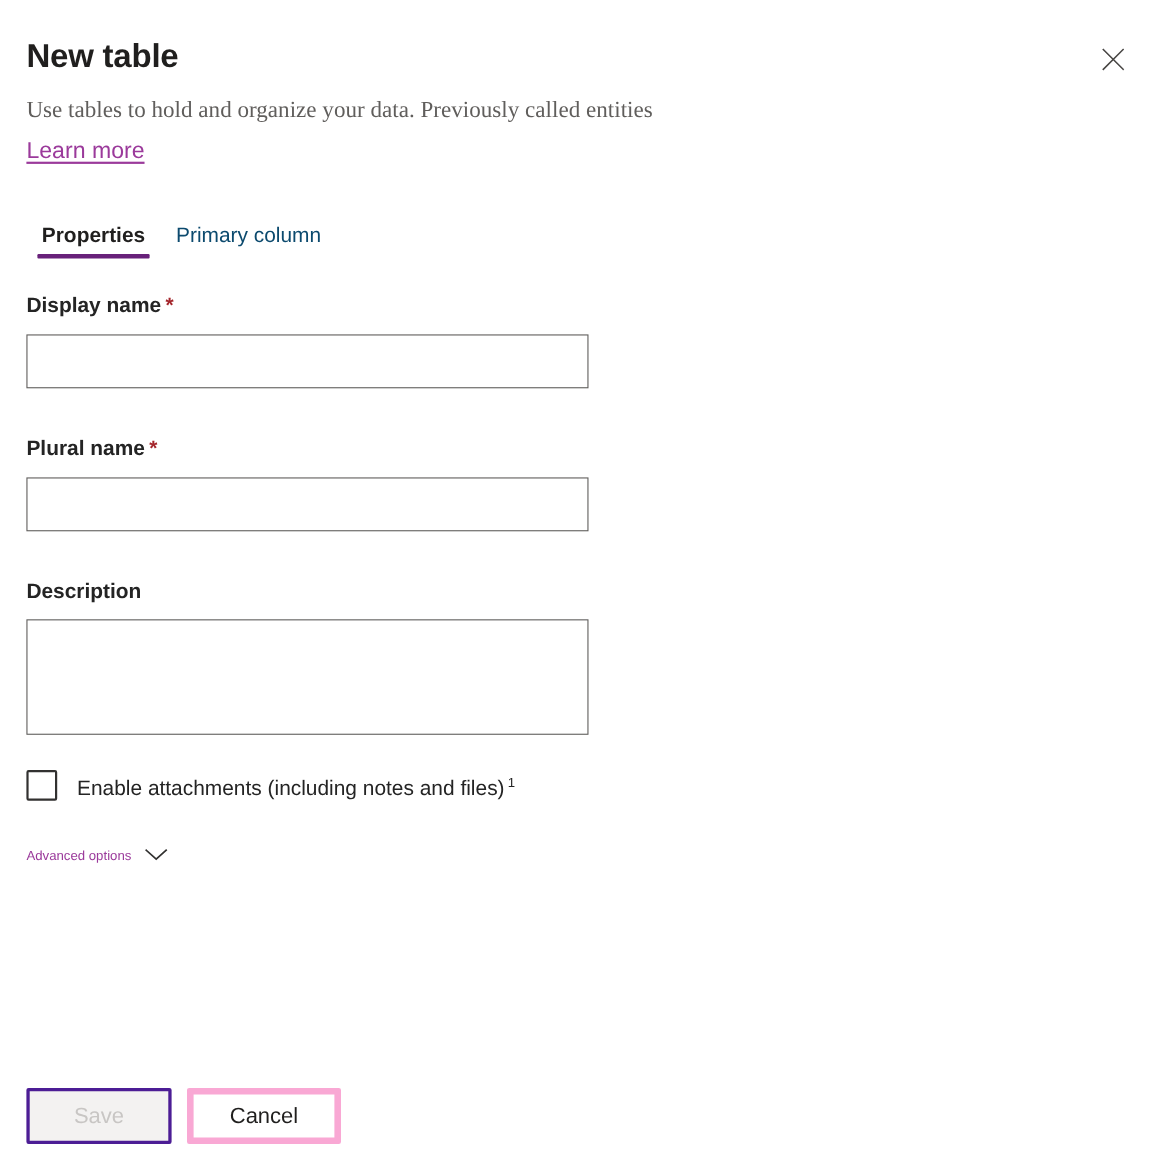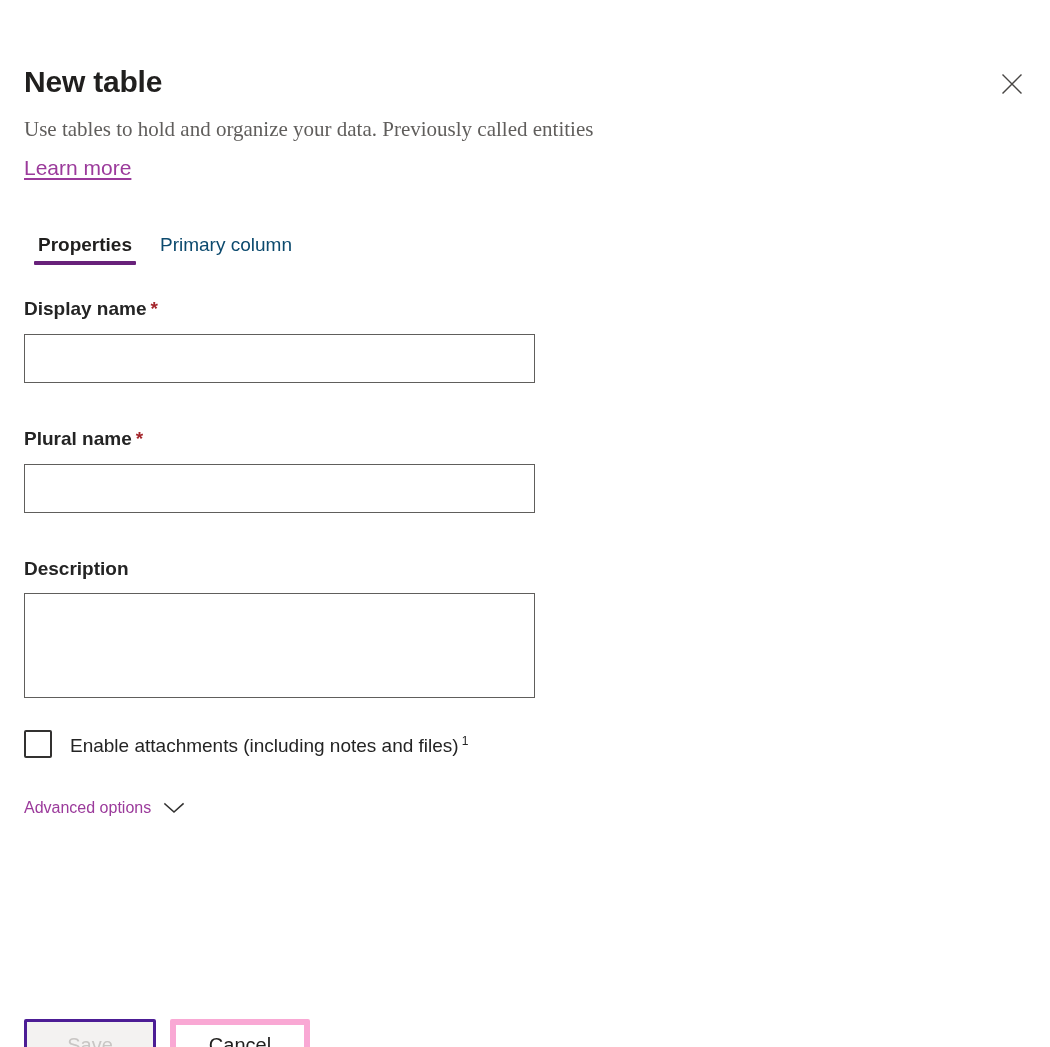--- a/index.html
+++ b/index.html
@@ -13,21 +13,20 @@
     position: relative;
     overflow: hidden;
     font-family: "Liberation Sans", sans-serif;
     color: #323130;
     -webkit-font-smoothing: antialiased;
   }
   .panel {
     position: absolute;
     inset: 0;
     background: #ffffff;
-    margin-top: 30px;
   }
 
   
   .panel-title {
     position: absolute;
     left: 24px;
     top: 32px;
     font-size: 30px;
     font-weight: 600;
     letter-spacing: -0.2px;
@@ -181,21 +180,21 @@
   .advanced-options {
     position: absolute;
     left: 24px;
     top: 764px;
     display: flex;
     align-items: center;
     gap: 12px;
     cursor: pointer;
   }
   .advanced-options-label {
-    font-size: 16px;
+    font-size: 12px;
     line-height: 28px;
     color: #9b3a9b;
   }
   .chevron-icon { display: block; margin-top: 3px; }
 
   
   .footer {
     position: absolute;
     left: 24px;
     top: 989px;

